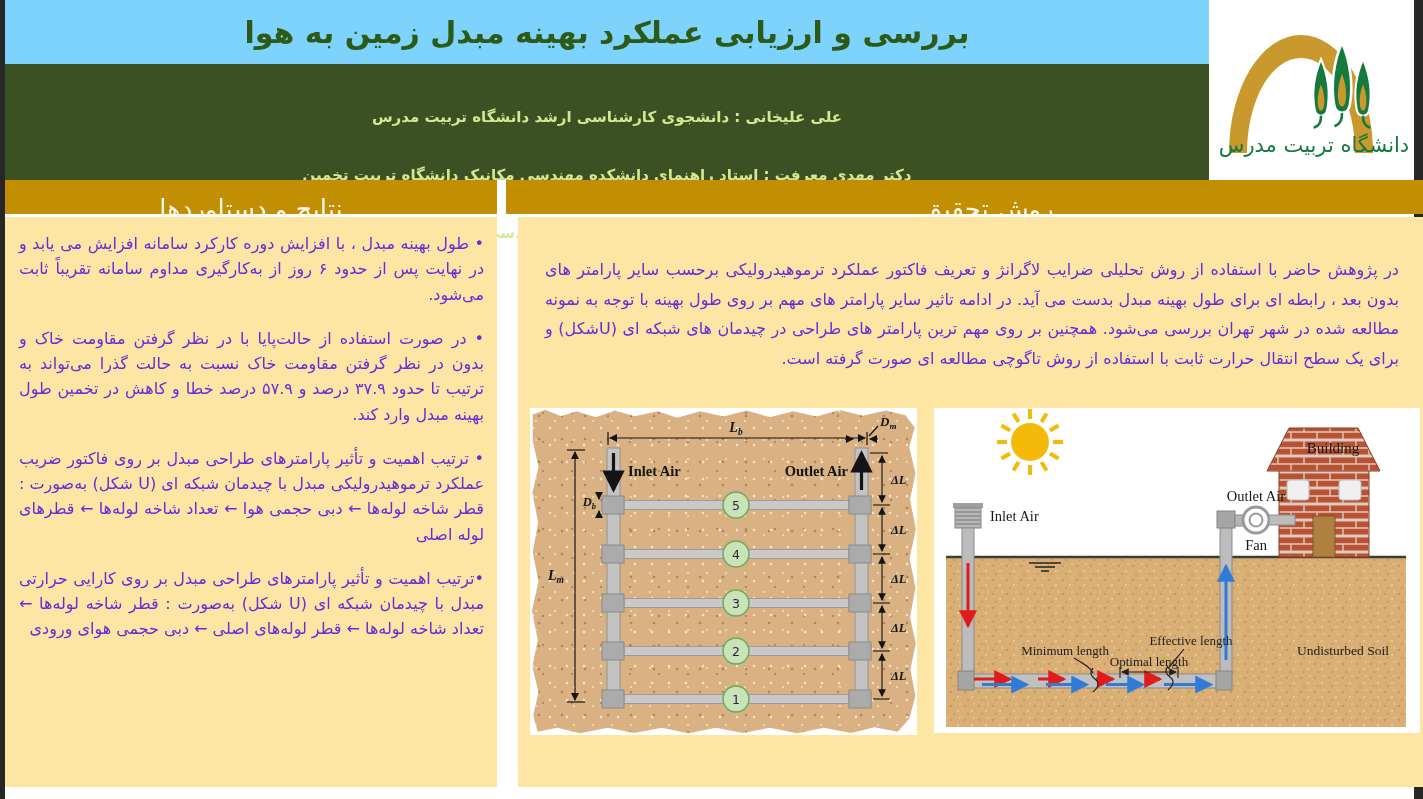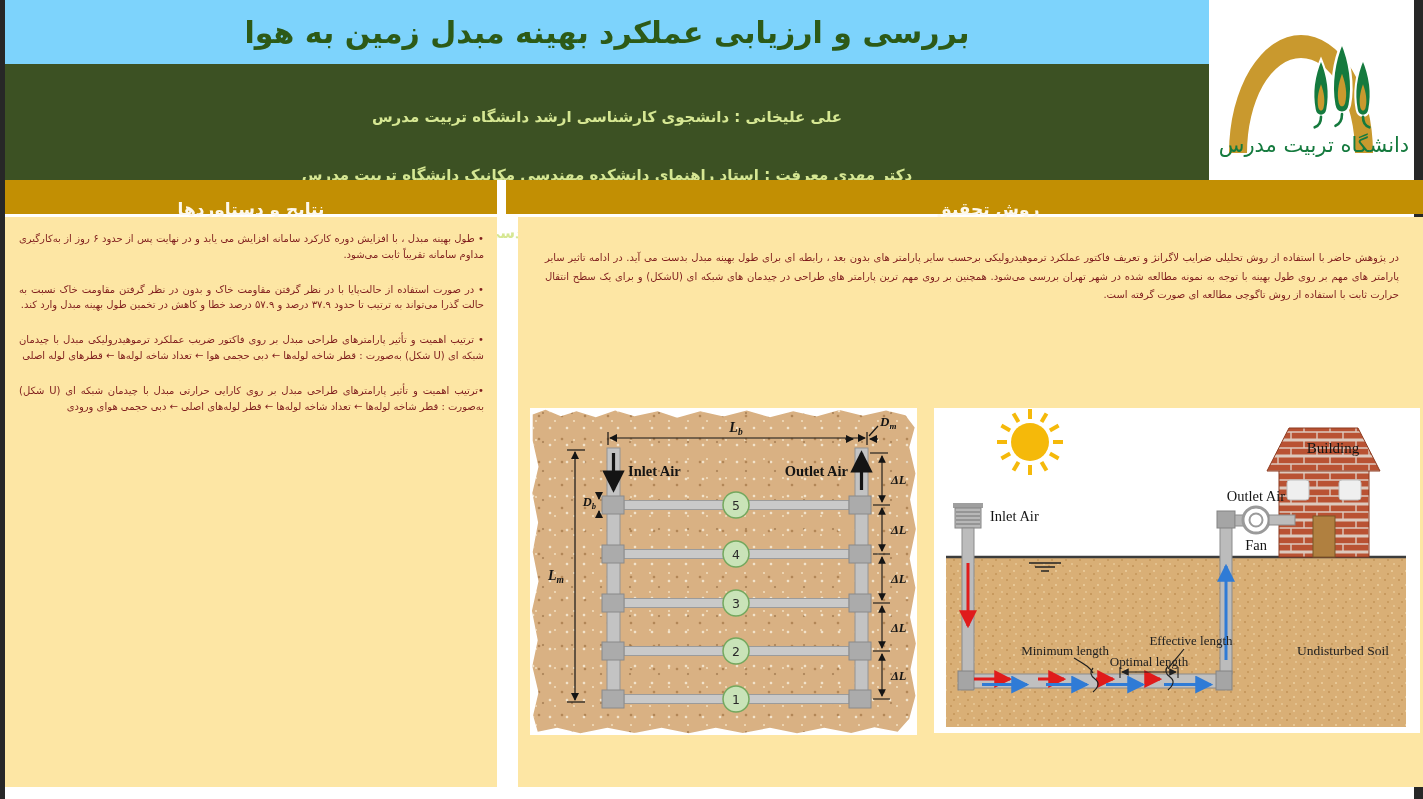--- a/index.html
+++ b/index.html
@@ -19,27 +19,27 @@
            padding:4px 0;box-sizing:border-box;}
   .authors .line{color:#d6e793;font-weight:bold;font-size:15px;direction:rtl;margin-top:40px;}
 
   .logo-box{position:absolute;left:1209px;top:0;width:205px;height:180px;background:#ffffff;}
 
   
   .sec-head{position:absolute;top:180px;height:34px;background:#c28f03;display:flex;
             align-items:center;justify-content:center;}
   .sec-head.left{left:5px;width:492px;}
   .sec-head.right{left:506px;width:908px;padding-left:28px;}
-  .sec-head span{color:#fdf8ec;font-weight:bold;font-size:17px;direction:rtl;margin-top:24px;}
+  .sec-head span{color:#fdf8ec;font-weight:normal;font-size:26px;direction:rtl;margin-top:24px;}
 
   
   .panel{position:absolute;top:217px;height:570px;background:#fde6a4;box-sizing:border-box;}
   .panel.left{left:5px;width:492px;padding:14px 13px 0 14px;}
   .panel.right{left:518px;width:908px;}
-  .fa-text{direction:rtl;text-align:justify;color:#7f1d1d;font-size:10px;line-height:1.58;}
+  .fa-text{direction:rtl;text-align:justify;color:#6d28d9;font-size:16px;line-height:1.58;}
   .panel.left p{margin:0 0 19px 0;}
   .method-par{padding:22px 27px 0 27px;line-height:1.85;}
 
   
   .fig{position:absolute;background:#ffffff;}
   .fig-network{left:12px;top:191px;width:387px;height:327px;}
   .fig-schematic{left:416px;top:191px;width:486px;height:325px;}
   .sand{position:absolute;inset:0;
     background-color:#d9b183;
     background-image:
@@ -63,21 +63,21 @@
 <div class="stage">
   <div class="edge l"></div>
   <div class="edge r"></div>
 
   <div class="title-bar">
     <h1>بررسی و ارزیابی عملکرد بهینه مبدل زمین به هوا</h1>
   </div>
 
   <div class="authors">
     <div class="line">علی علیخانی : دانشجوی کارشناسی ارشد دانشگاه تربیت مدرس</div>
-    <div class="line">دکتر مهدی معرفت : استاد راهنمای دانشکده مهندسی مکانیک دانشگاه تربیت مدرس</div>
+    <div class="line">دکتر مهدی معرفت : استاد راهنمای دانشکده مهندسی مکانیک دانشگاه تربیت تخمین</div>
     <div class="line">دکتر سید محمد جعفر سبحانی : استاد مشاور دانشکده مهندسی مکانیک دانشگاه تربیت مدرس</div>
   </div>
 
   <div class="logo-box">
     <svg width="205" height="180" viewBox="0 0 205 180">
       <path d="M20,153 A72,118 0 0 1 164,153 L146,153 A54,95 0 0 0 38,153 Z" fill="#c9992e"></path>
       <g stroke-linecap="round">
         <g transform="translate(112,120) scale(1.05)">
           <path d="M0,-58 C6,-44 9,-26 6,-10 C4.5,-2 -4.5,-2 -6,-10 C-9,-26 -6,-44 0,-58 Z" fill="#157a3e" stroke="#ffffff" stroke-width="2"></path>
           <path d="M0,-34 C3,-26 4,-18 2.5,-12 C1.5,-8 -1.5,-8 -2.5,-12 C-4,-18 -3,-26 0,-34 Z" fill="#c9992e"></path>

